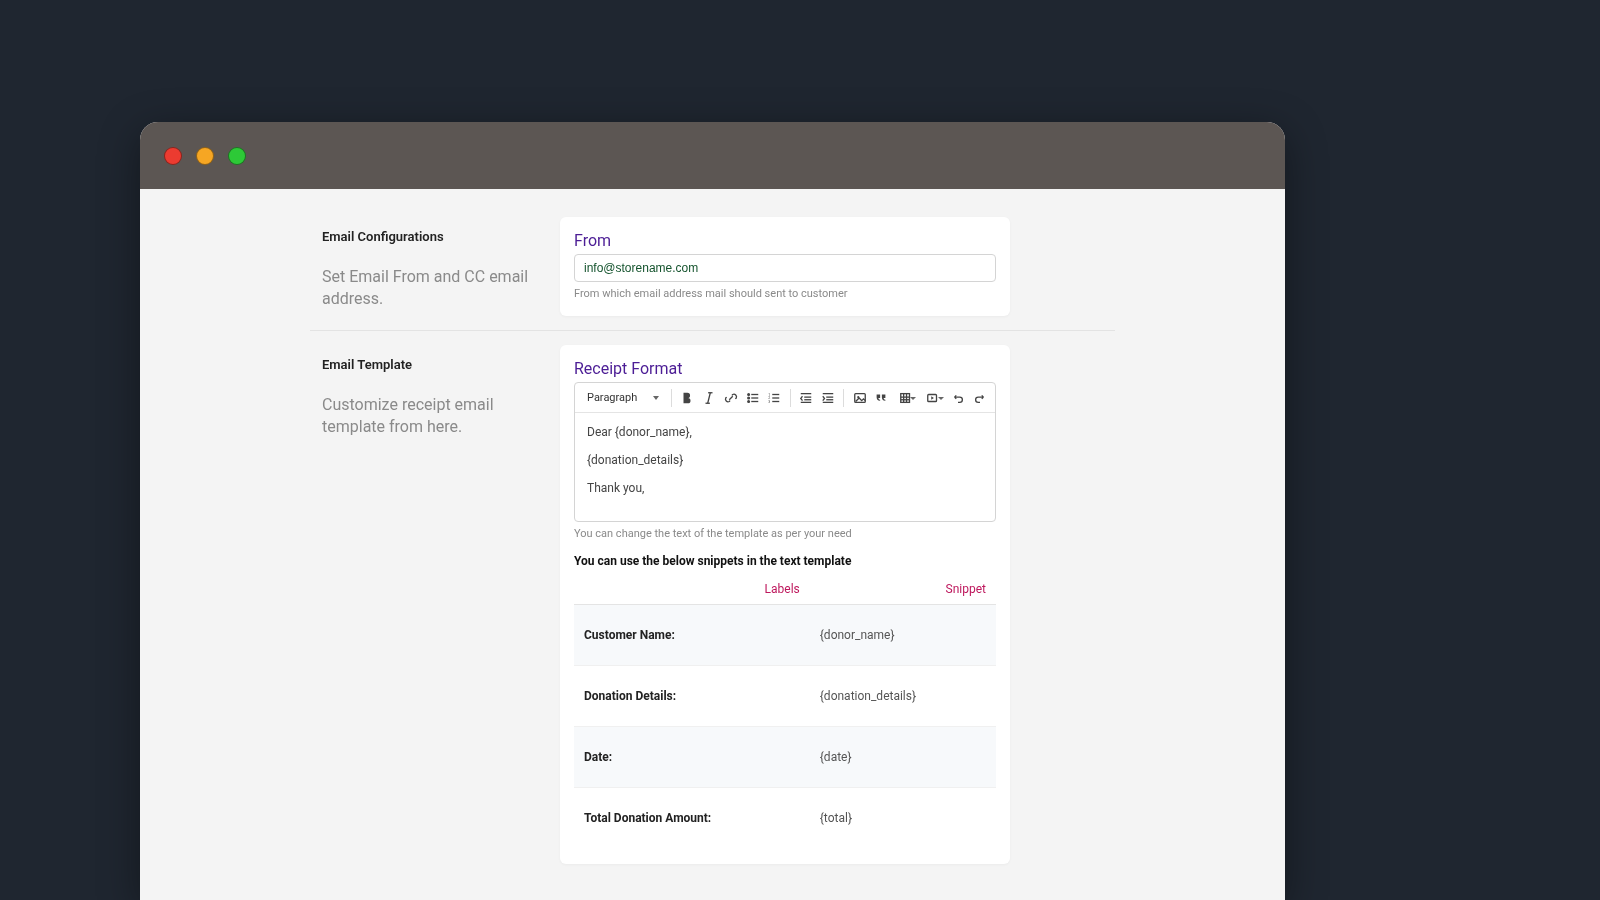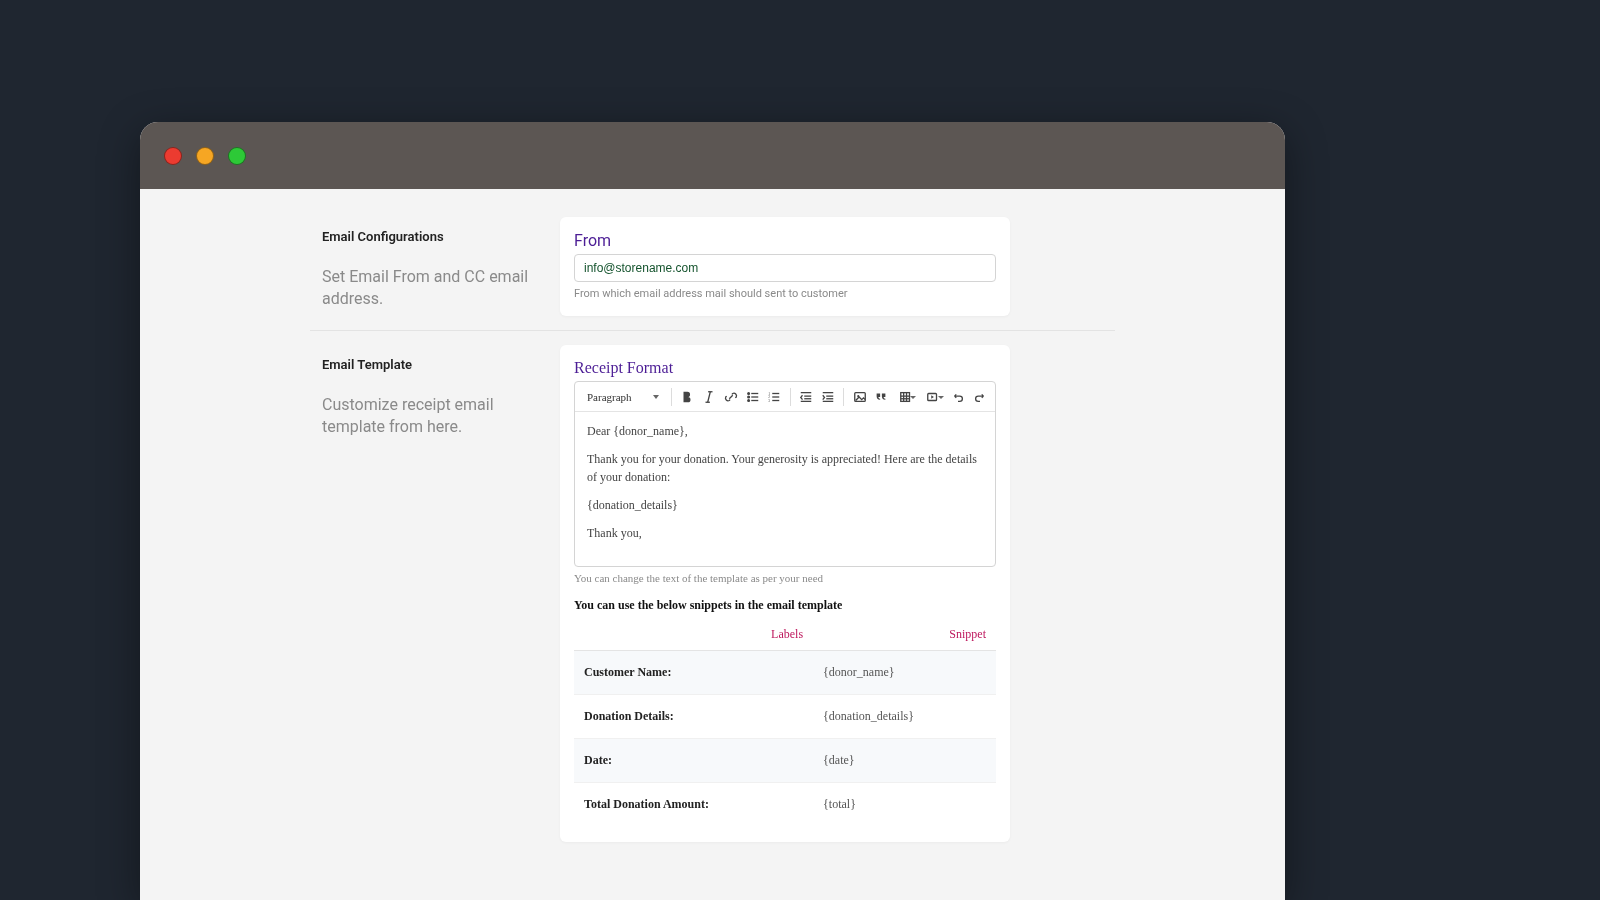--- a/index.html
+++ b/index.html
@@ -190,21 +190,21 @@
     font-size: 12px;
   }
   .snip-table th {
     text-align: right;
     font-weight: 400;
     color: #be185d;
     padding: 8px 10px;
     border-bottom: 1px solid #e4e4e4;
   }
   .snip-table td {
-    padding: 14px 10px;
+    padding: 23px 10px;
     border-bottom: 1px solid #f0f0f0;
     color: #555;
   }
   .snip-table tbody tr:nth-child(odd) td {
     background: #f7f9fb;
   }
   .snip-table td.label-cell {
     font-weight: 700;
     color: #222;
   }
@@ -239,21 +239,21 @@
     <div class="divider"></div>
 
     <div class="section">
       <div class="section-left">
         <h3>Email Template</h3>
         <p>Customize receipt email template from here.</p>
       </div>
       <div class="card">
 
 
-        <div class="field-block" style="margin-bottom:0;font-family:Liberation Serif, serif;">
+        <div class="field-block" style="margin-bottom:0;">
           <label class="field-label">Receipt Format</label>
 
           <div class="rte">
             <div class="rte-toolbar">
               <div class="rte-select">
                 <span>Paragraph</span>
               </div>
               <div class="tb-sep"></div>
 
               <div class="tb-btn fillsvg" title="Bold">
@@ -346,28 +346,27 @@
                   </svg>
               </div>
               <div class="tb-btn" title="Redo">
                 <svg viewBox="0 0 16 16">
                     <path d="M12 7H6a3 3 0 0 0 0 6h2M12 7l-2-2M12 7l-2 2"></path>
                   </svg>
               </div>
             </div>
             <div class="rte-body" contenteditable="false" style="">
               <p>Dear {donor_name},</p>
-              <p>Thank you for your donation. Your generosity is appreciated! Here are the details of your donation:</p>
               <p>{donation_details}</p>
               <p>Thank you,</p>
             </div>
           </div>
           <div class="field-help">You can change the text of the template as per your need</div>
 
-          <div class="snippet-heading">You can use the below snippets in the email template</div>
+          <div class="snippet-heading">You can use the below snippets in the text template</div>
 
           <table class="snip-table">
             <thead>
               <tr>
                 <th>Labels</th>
                 <th>Snippet</th>
               </tr>
             </thead>
             <tbody>
               <tr>

